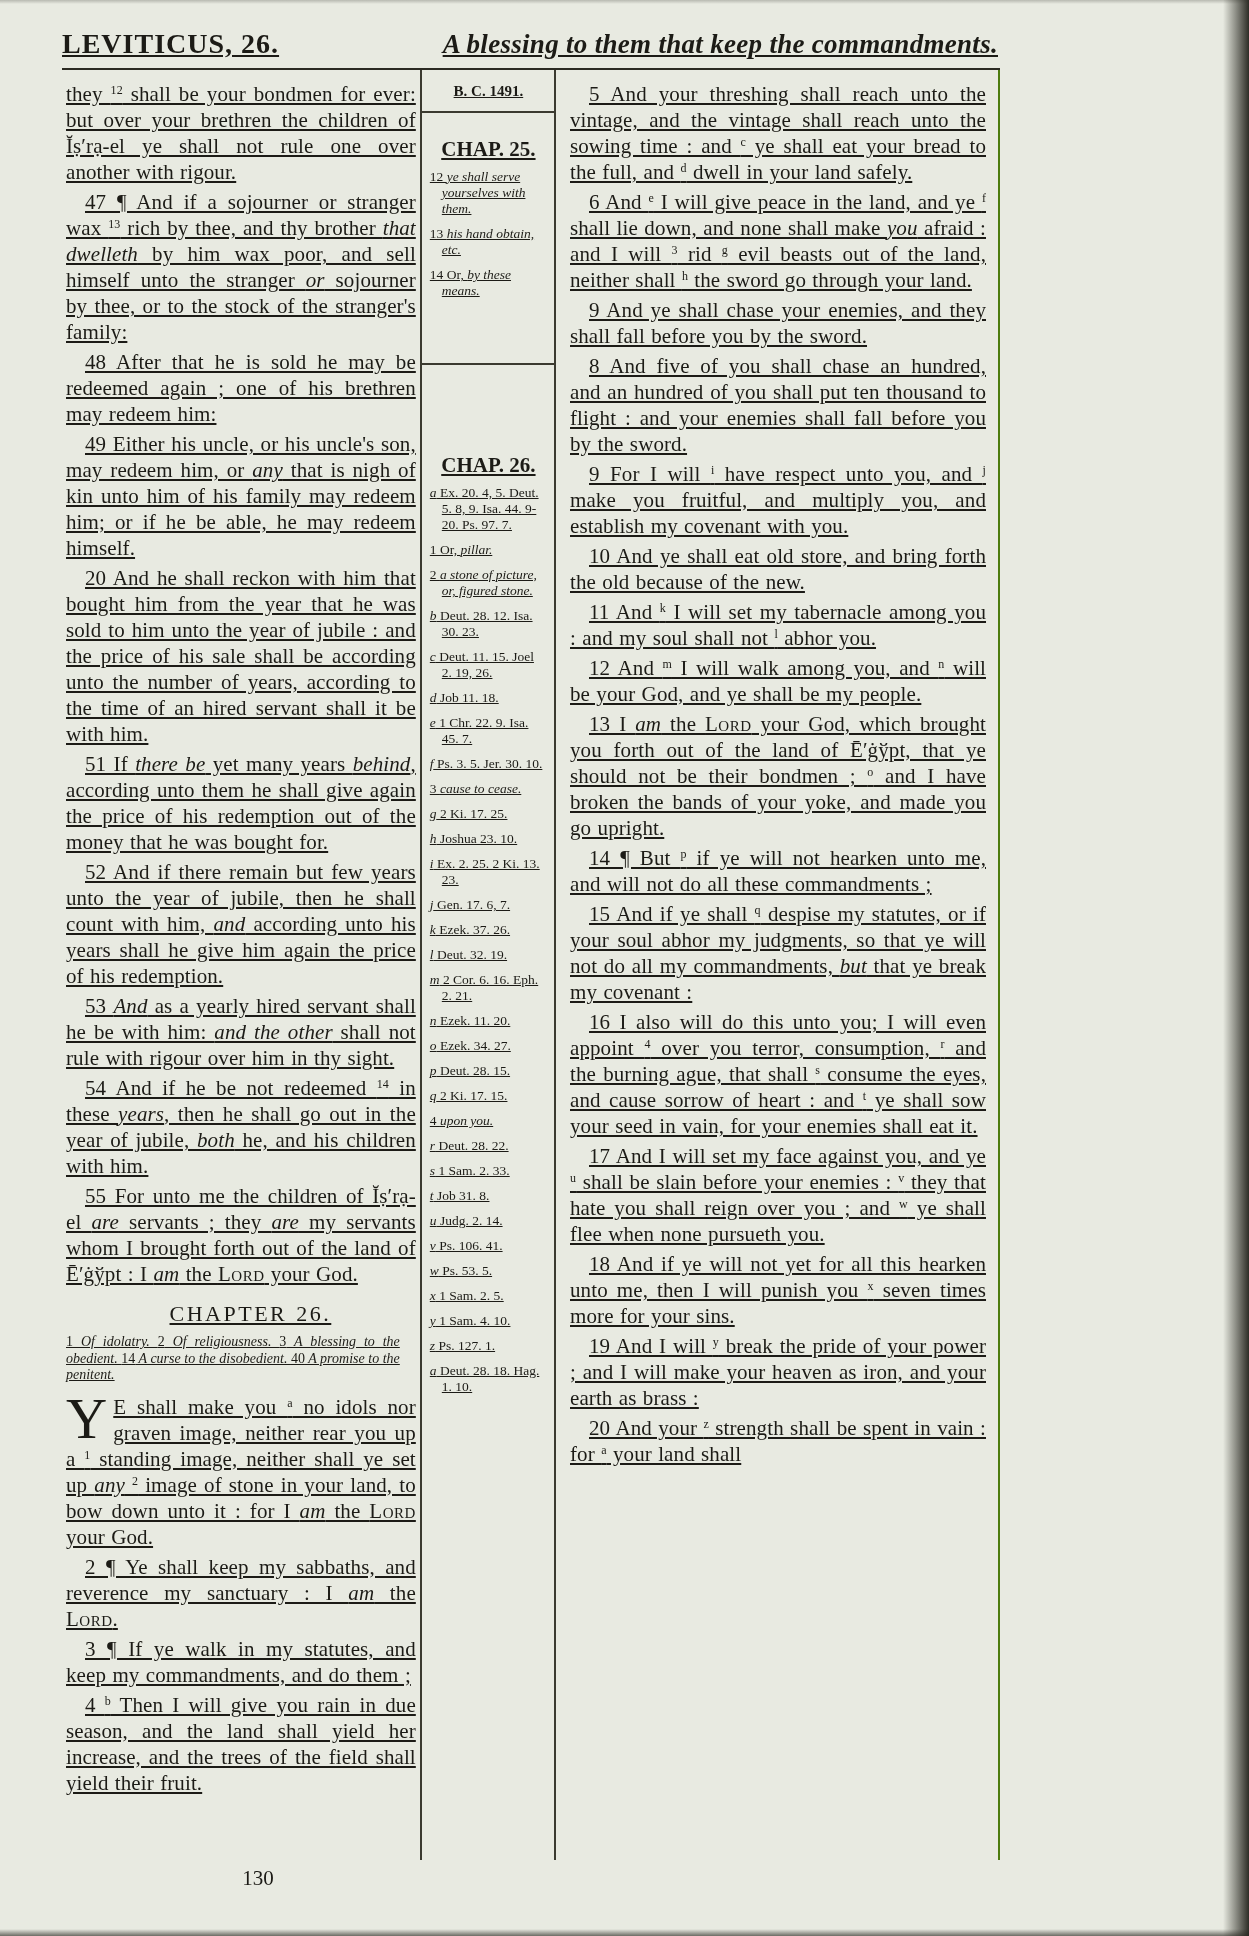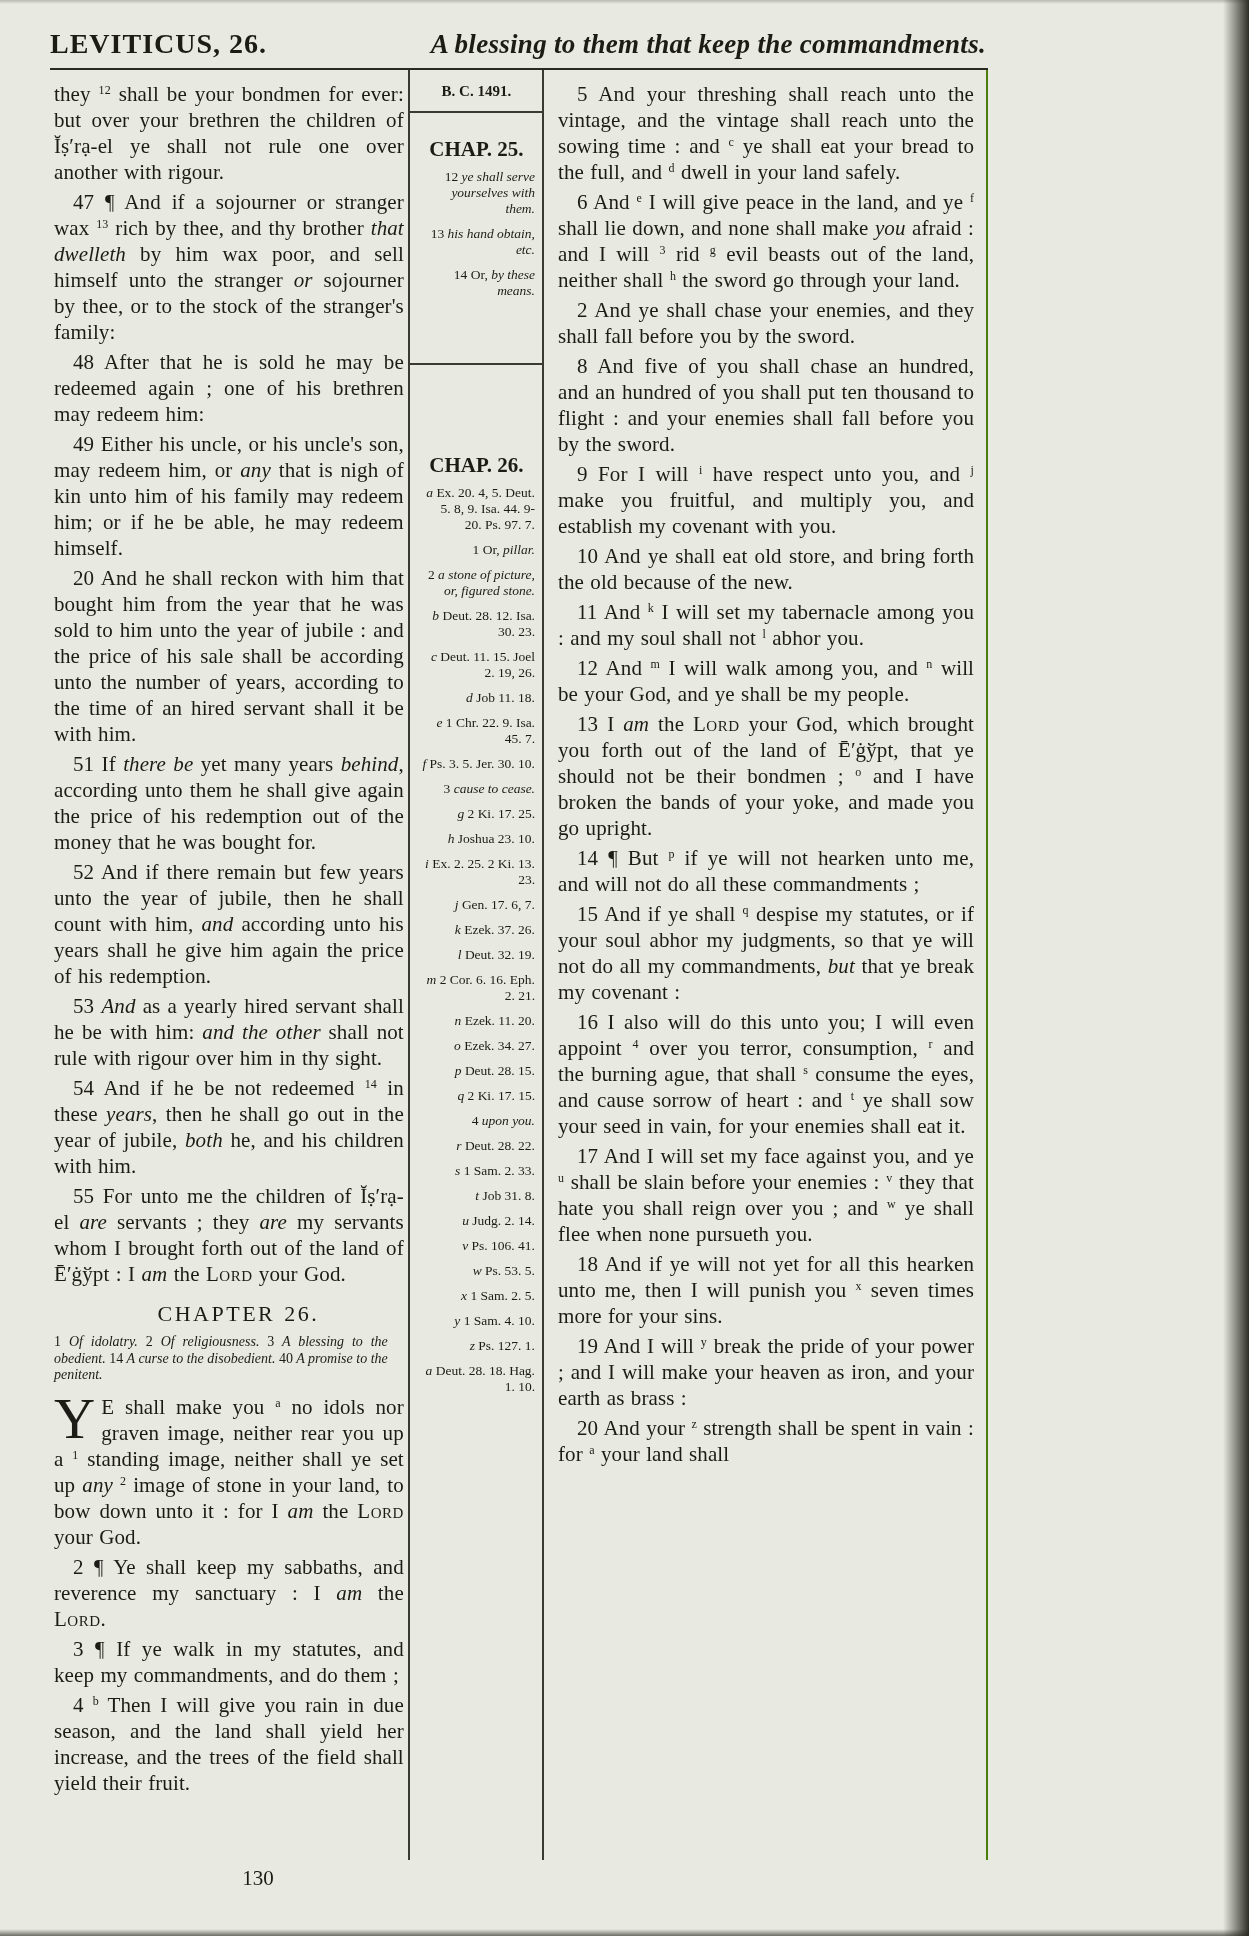--- a/index.html
+++ b/index.html
@@ -17,21 +17,21 @@
     background:linear-gradient(to right, rgba(50,50,42,0), rgba(48,48,40,.45) 45%, #2d2d26);
   }
   .edge-bottom{
     position:absolute; left:0; bottom:0; width:100%; height:7px;
     background:linear-gradient(to bottom, rgba(50,50,42,0), rgba(40,40,33,.65));
   }
   .edge-top{
     position:absolute; left:0; top:0; width:100%; height:4px;
     background:linear-gradient(to top, rgba(50,50,42,0), rgba(40,40,33,.25));
   }
-  .page{ position:absolute; left:50px; top:28px; width:938px; }
+  .page{ position:absolute; left:62px; top:28px; width:938px;text-decoration:underline; }
   .page-header{
     display:flex; justify-content:space-between; align-items:baseline;
     padding:0 2px 8px 0;
     border-bottom:2.5px solid #2b2a22;
   }
   .book-title{ font-size:28px; font-weight:bold; letter-spacing:1px; }
   .running-head{ font-size:27px; font-weight:bold; font-style:italic; letter-spacing:.3px; }
   .columns{ display:flex; min-height:1790px; }
   .col-left{ width:400px; padding-top:7px; }
   .col-center{
@@ -67,21 +67,21 @@
   .chapter-summary b{ font-style:normal; font-weight:normal; }
   .dropcap-verse{ text-indent:0; }
   .dropcap{
     float:left; font-size:57px; line-height:44px;
     padding:3px 6px 0 0; font-weight:normal;
   }
   .bc-date{ text-align:center; font-weight:bold; font-size:15px; margin:6px 0 0; }
   .bc-rule{ border-bottom:2px solid #3b3a30; margin:12px -7px 0 -8px; }
   .chap-heading{ text-align:center; font-weight:bold; font-size:21px; margin:28px 0 12px; }
   .chap-heading.second{ margin-top:92px; }
-  .note{ margin:0 0 9px; padding-left:12px; text-indent:-12px;text-align:right; }
+  .note{ margin:0 0 9px; padding-left:12px; text-indent:-12px; }
   .center-rule{ border-bottom:2px solid #3b3a30; margin:64px -7px 0 -8px; }
   .page-number{
     position:absolute; left:198px; top:1866px; width:120px;
     text-align:center; font-size:21px;
   }
 </style>
 </head>
 <body>
 
 <div class="edge-top"></div>
@@ -163,21 +163,21 @@
           <p class="note"><i>y</i> 1 Sam. 4. 10.</p>
           <p class="note"><i>z</i> Ps. 127. 1.</p>
           <p class="note"><i>a</i> Deut. 28. 18. Hag. 1. 10.</p>
         </div>
     </div>
 
     <div class="col-right">
       <div>
           <p class="verse">5 And your threshing shall reach unto the vintage, and the vintage shall reach unto the sowing time : and <sup>c</sup> ye shall eat your bread to the full, and <sup>d</sup> dwell in your land safely.</p>
           <p class="verse">6 And <sup>e</sup> I will give peace in the land, and ye <sup>f</sup> shall lie down, and none shall make <i>you</i> afraid : and I will <sup>3</sup> rid <sup>g</sup> evil beasts out of the land, neither shall <sup>h</sup> the sword go through your land.</p>
-          <p class="verse">2 And ye shall chase your enemies, and they shall fall before you by the sword.</p>
+          <p class="verse">9 And ye shall chase your enemies, and they shall fall before you by the sword.</p>
           <p class="verse">8 And five of you shall chase an hundred, and an hundred of you shall put ten thousand to flight : and your enemies shall fall before you by the sword.</p>
           <p class="verse">9 For I will <sup>i</sup> have respect unto you, and <sup>j</sup> make you fruitful, and multiply you, and establish my covenant with you.</p>
           <p class="verse">10 And ye shall eat old store, and bring forth the old because of the new.</p>
           <p class="verse">11 And <sup>k</sup> I will set my tabernacle among you : and my soul shall not <sup>l</sup> abhor you.</p>
           <p class="verse">12 And <sup>m</sup> I will walk among you, and <sup>n</sup> will be your God, and ye shall be my people.</p>
           <p class="verse">13 I <i>am</i> the <span class="sc">Lord</span> your God, which brought you forth out of the land of Ē′ġўpt, that ye should not be their bondmen ; <sup>o</sup> and I have broken the bands of your yoke, and made you go upright.</p>
           <p class="verse">14 ¶ But <sup>p</sup> if ye will not hearken unto me, and will not do all these commandments ;</p>
           <p class="verse">15 And if ye shall <sup>q</sup> despise my statutes, or if your soul abhor my judgments, so that ye will not do all my commandments, <i>but</i> that ye break my covenant :</p>
           <p class="verse">16 I also will do this unto you; I will even appoint <sup>4</sup> over you terror, consumption, <sup>r</sup> and the burning ague, that shall <sup>s</sup> consume the eyes, and cause sorrow of heart : and <sup>t</sup> ye shall sow your seed in vain, for your enemies shall eat it.</p>
           <p class="verse">17 And I will set my face against you, and ye <sup>u</sup> shall be slain before your enemies : <sup>v</sup> they that hate you shall reign over you ; and <sup>w</sup> ye shall flee when none pursueth you.</p>

